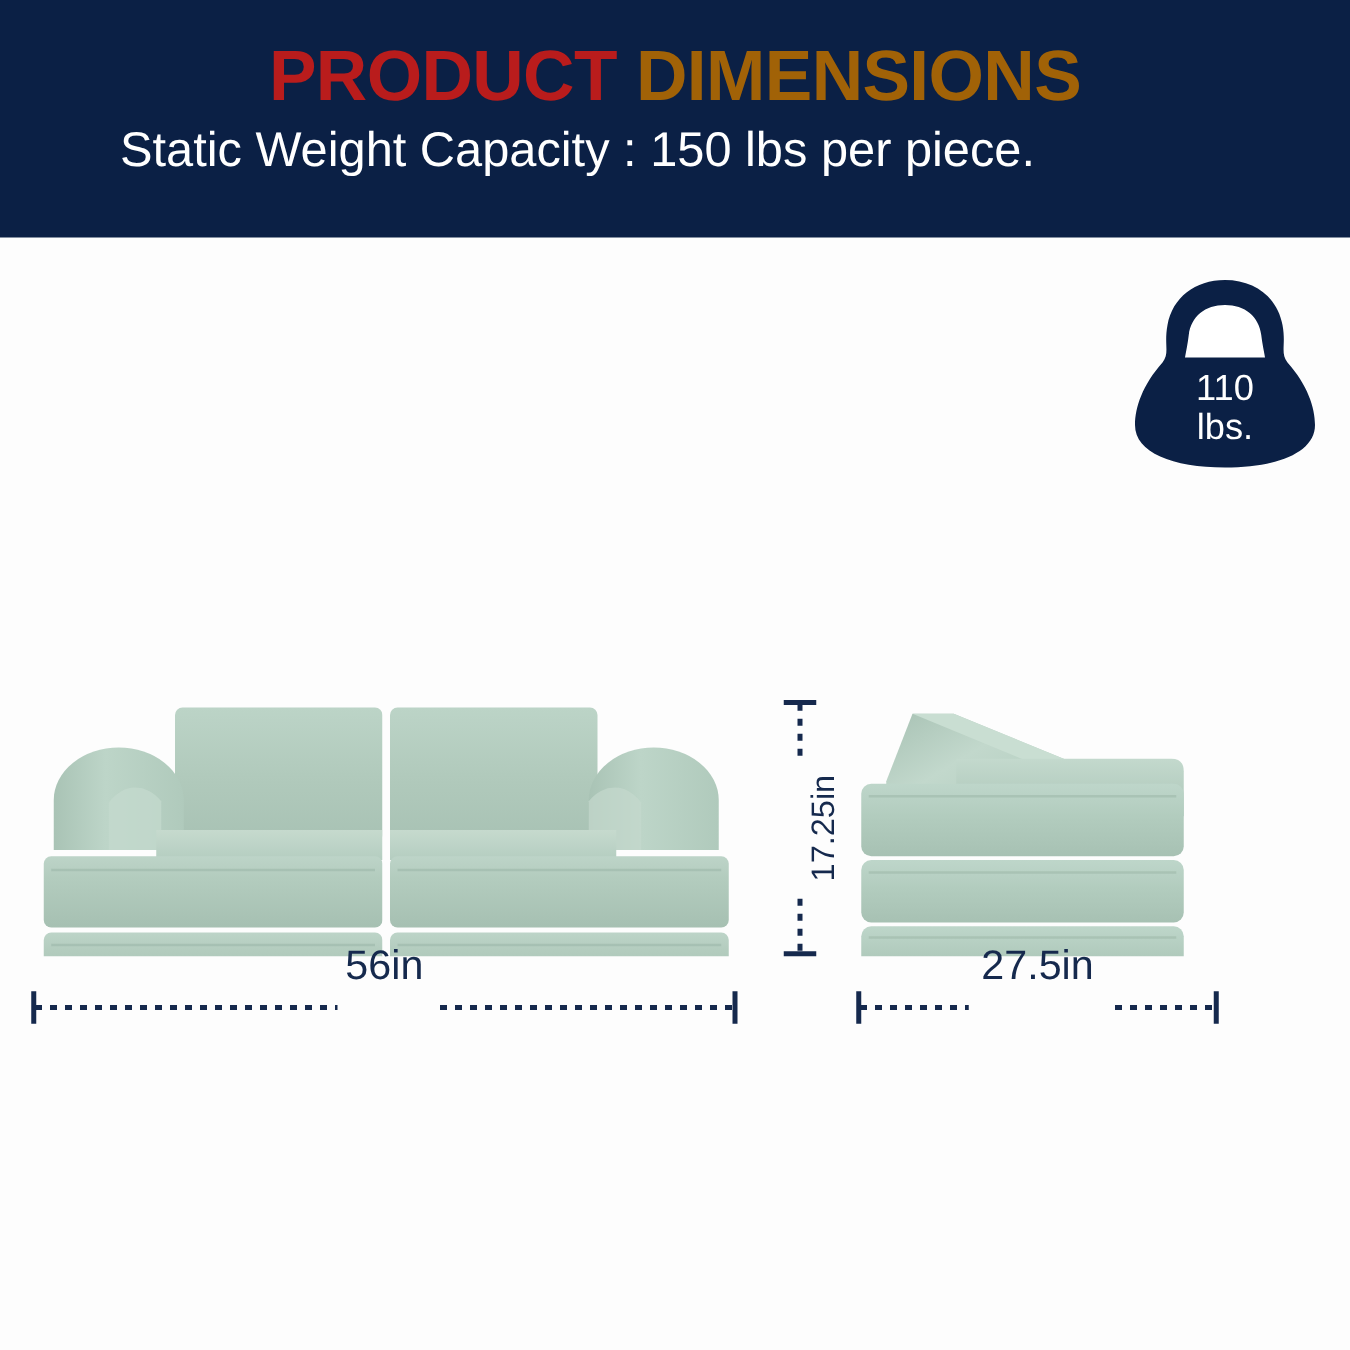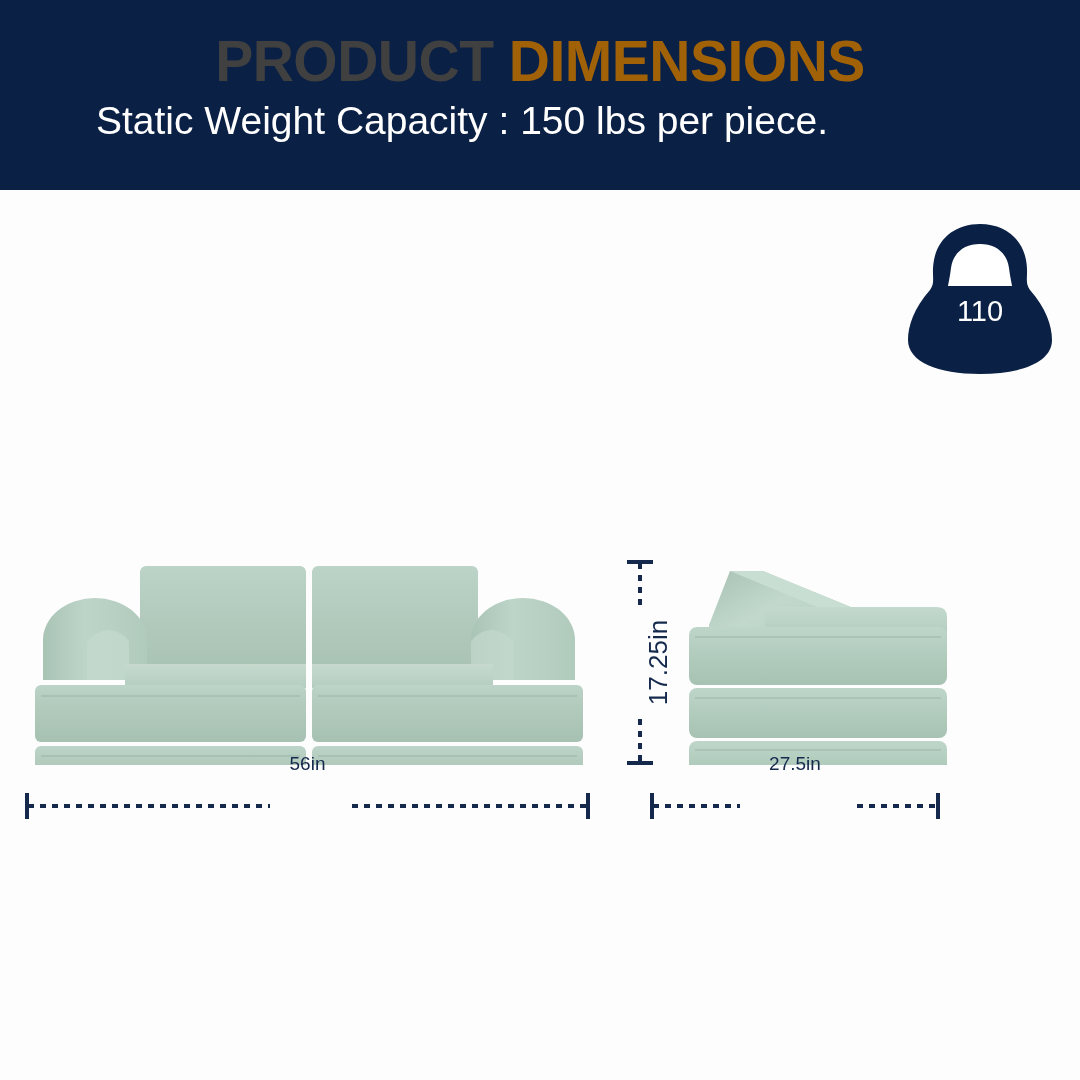--- a/index.html
+++ b/index.html
@@ -32,21 +32,21 @@
     left: 0;
     top: 33px;
     width: 1080px;
     text-align: center;
     font-size: 57px;
     font-weight: bold;
     letter-spacing: -0.5px;
     line-height: 1;
     white-space: nowrap;
   }
-  .title-accent { color: #404040; }
+  .title-accent { color: #b91c1c; }
   .title-plain  { color: #a16207; }
   .header-sub {
     position: absolute;
     left: 0;
     top: 100px;
     width: 924px;
     text-align: center;
     font-size: 39px;
     font-weight: normal;
     color: #ffffff;
@@ -120,21 +120,21 @@
     background-size: 12px 4px;
     background-repeat: repeat-x;
   }
   .dim-h .dim-label {
     position: absolute;
     left: 0;
     width: 100%;
     top: -32px;
     text-align: center;
     color: #15294d;
-    font-size: 19px;
+    font-size: 33px;
     white-space: nowrap;
   }
   .dim-h .label-mask {
     position: absolute;
     top: 10px;
     height: 22px;
     background: #fdfdfd;
   }
 
   .dim-v {
@@ -210,20 +210,21 @@
 
       <path d="M80 26
                C 64 26, 53 35, 51 50
                C 50 58, 49 62, 48 68
                L 112 68
                C 111 62, 110 58, 109 50
                C 107 35, 96 26, 80 26 Z" fill="#ffffff"></path>
     </svg>
     <div class="kb-text">
       <span class="kb-num">110</span>
+      <span class="kb-unit">lbs.</span>
     </div>
   </div>
 
   <div class="sofa-front">
     <svg width="565" height="205" viewBox="0 0 565 205">
       <defs>
         <linearGradient id="fabA" x1="0" y1="0" x2="0" y2="1">
           <stop offset="0%" stop-color="#bcd4c7"></stop>
           <stop offset="55%" stop-color="#b0c9bb"></stop>
           <stop offset="100%" stop-color="#a8c2b4"></stop>
@@ -339,21 +340,21 @@
   </div>
 
   <div class="dim dim-h" style="left:25px; top:785px; width:565px;">
     <div class="cap left"></div>
     <div class="cap right"></div>
     <div class="dots"></div>
     <div class="label-mask" style="left:245px; width:80px;"></div>
     <div class="dim-label">56in</div>
   </div>
 
-  <div class="dim dim-h" style="left:650px; top:785px; width:290px;">
+  <div class="dim dim-h" style="left:685px; top:785px; width:290px;">
     <div class="cap left"></div>
     <div class="cap right"></div>
     <div class="dots"></div>
     <div class="label-mask" style="left:90px; width:112px;"></div>
     <div class="dim-label">27.5in</div>
   </div>
 
   <div class="dim dim-v" style="left:620px; top:560px; height:205px;">
     <div class="cap top"></div>
     <div class="cap bottom"></div>

